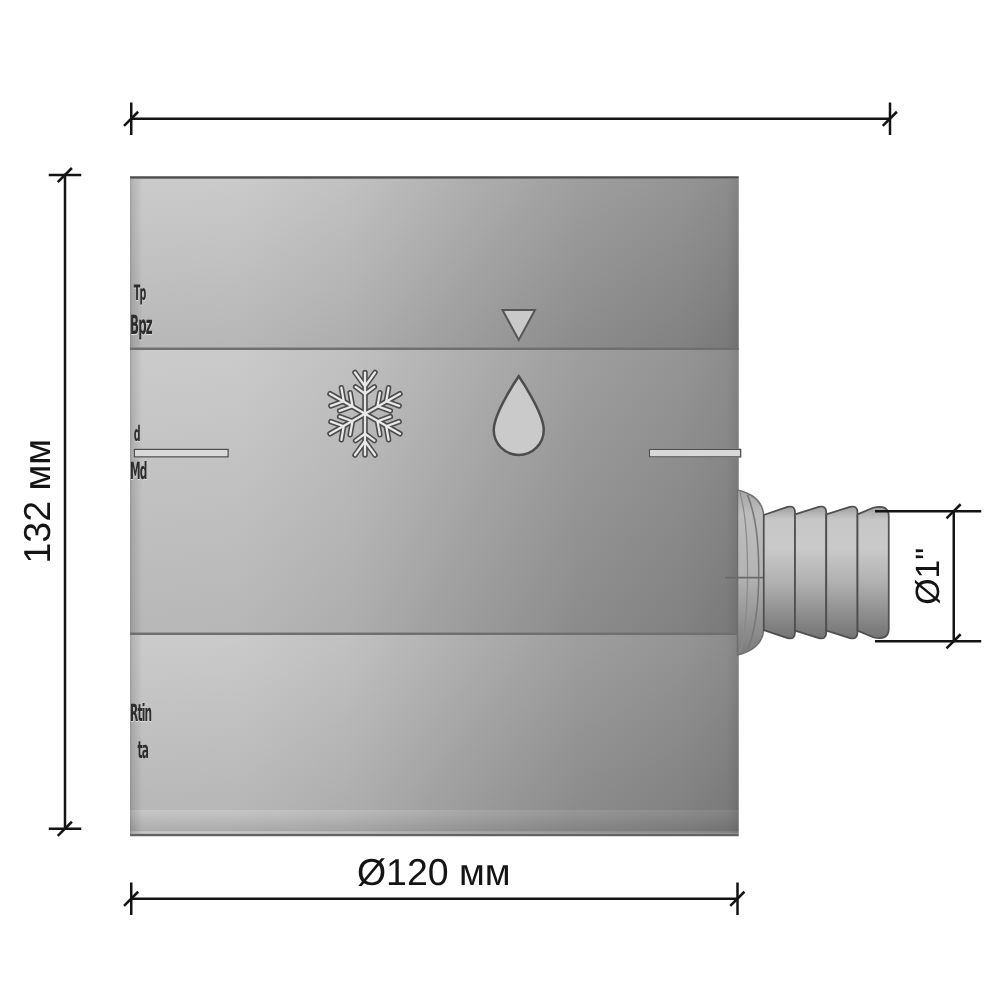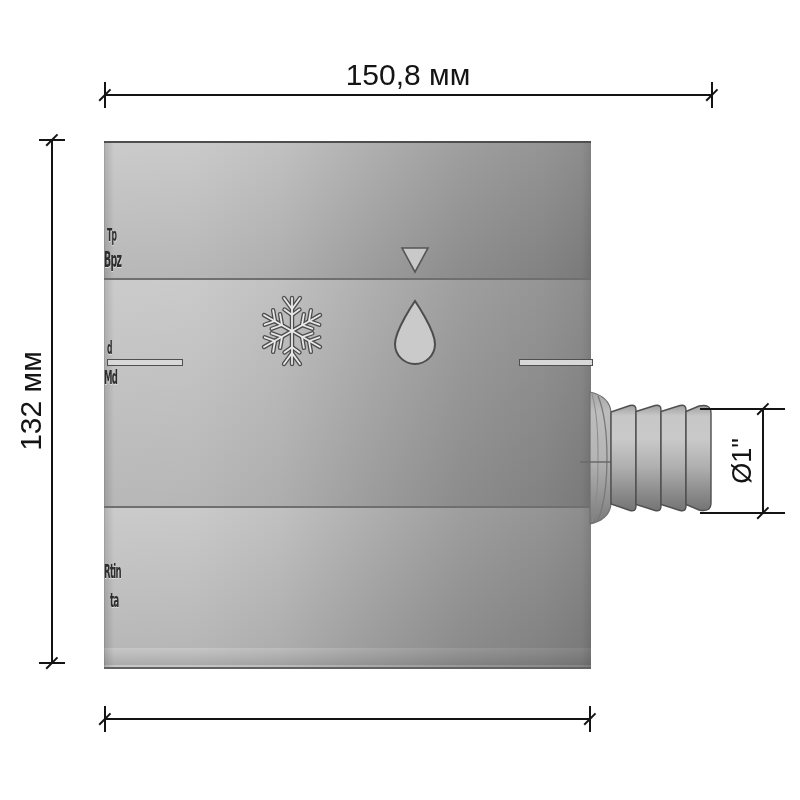--- a/index.html
+++ b/index.html
@@ -136,34 +136,34 @@
     <path d="M58,25.5 L77,19.5 Q83,18 83,24 L83,120 Q83,126 77,124.5 L58,118.5 Z" fill="url(#barbGrad)" stroke="#4f4f4f" stroke-width="1.4"></path>
     <path d="M83,25.5 L102,19.5 Q108,18 108,24 L108,120 Q108,126 102,124.5 L83,118.5 Z" fill="url(#barbGrad)" stroke="#4f4f4f" stroke-width="1.4"></path>
     <path d="M108,25.5 L121,20 Q133,17.5 133,27 L133,117 Q133,126.5 121,124 L108,118.5 Z" fill="url(#barbGrad)" stroke="#4f4f4f" stroke-width="1.4"></path>
   </svg>
 
   <div class="dline" style="left:105px;top:94px;width:607px;height:2px;"></div>
   <div class="dline" style="left:104px;top:82px;width:1.6px;height:26px;"></div>
   <div class="dline" style="left:711px;top:82px;width:1.6px;height:26px;"></div>
   <div class="tick" style="left:97px;top:94px;"></div>
   <div class="tick" style="left:704px;top:94px;"></div>
-  <div class="dlabel" style="left:258px;top:58px;width:300px;">150,8 мм</div>
 
   <div class="dline" style="left:51px;top:139px;width:2px;height:525px;"></div>
   <div class="dline" style="left:39px;top:139px;width:26px;height:1.6px;"></div>
   <div class="dline" style="left:39px;top:662px;width:26px;height:1.6px;"></div>
   <div class="tick" style="left:44px;top:139px;"></div>
   <div class="tick" style="left:44px;top:662px;"></div>
   <div class="dlabel rot" style="left:-39px;top:384px;width:140px;height:34px;">132 мм</div>
 
   <div class="dline" style="left:105px;top:718px;width:485px;height:2px;"></div>
   <div class="dline" style="left:104px;top:706px;width:1.6px;height:26px;"></div>
   <div class="dline" style="left:589px;top:706px;width:1.6px;height:26px;"></div>
   <div class="tick" style="left:97px;top:718px;"></div>
   <div class="tick" style="left:582px;top:718px;"></div>
+  <div class="dlabel" style="left:197px;top:682px;width:300px;">Ø120 мм</div>
 
   <div class="dline" style="left:700px;top:408px;width:85px;height:1.6px;"></div>
   <div class="dline" style="left:700px;top:512px;width:85px;height:1.6px;"></div>
   <div class="dline" style="left:762px;top:409px;width:2px;height:104px;"></div>
   <div class="tick" style="left:755px;top:408px;"></div>
   <div class="tick" style="left:755px;top:512px;"></div>
   <div class="dlabel rot" style="left:688px;top:446px;width:108px;height:30px;font-size:27px;">Ø1"</div>
 
 </div>
 

